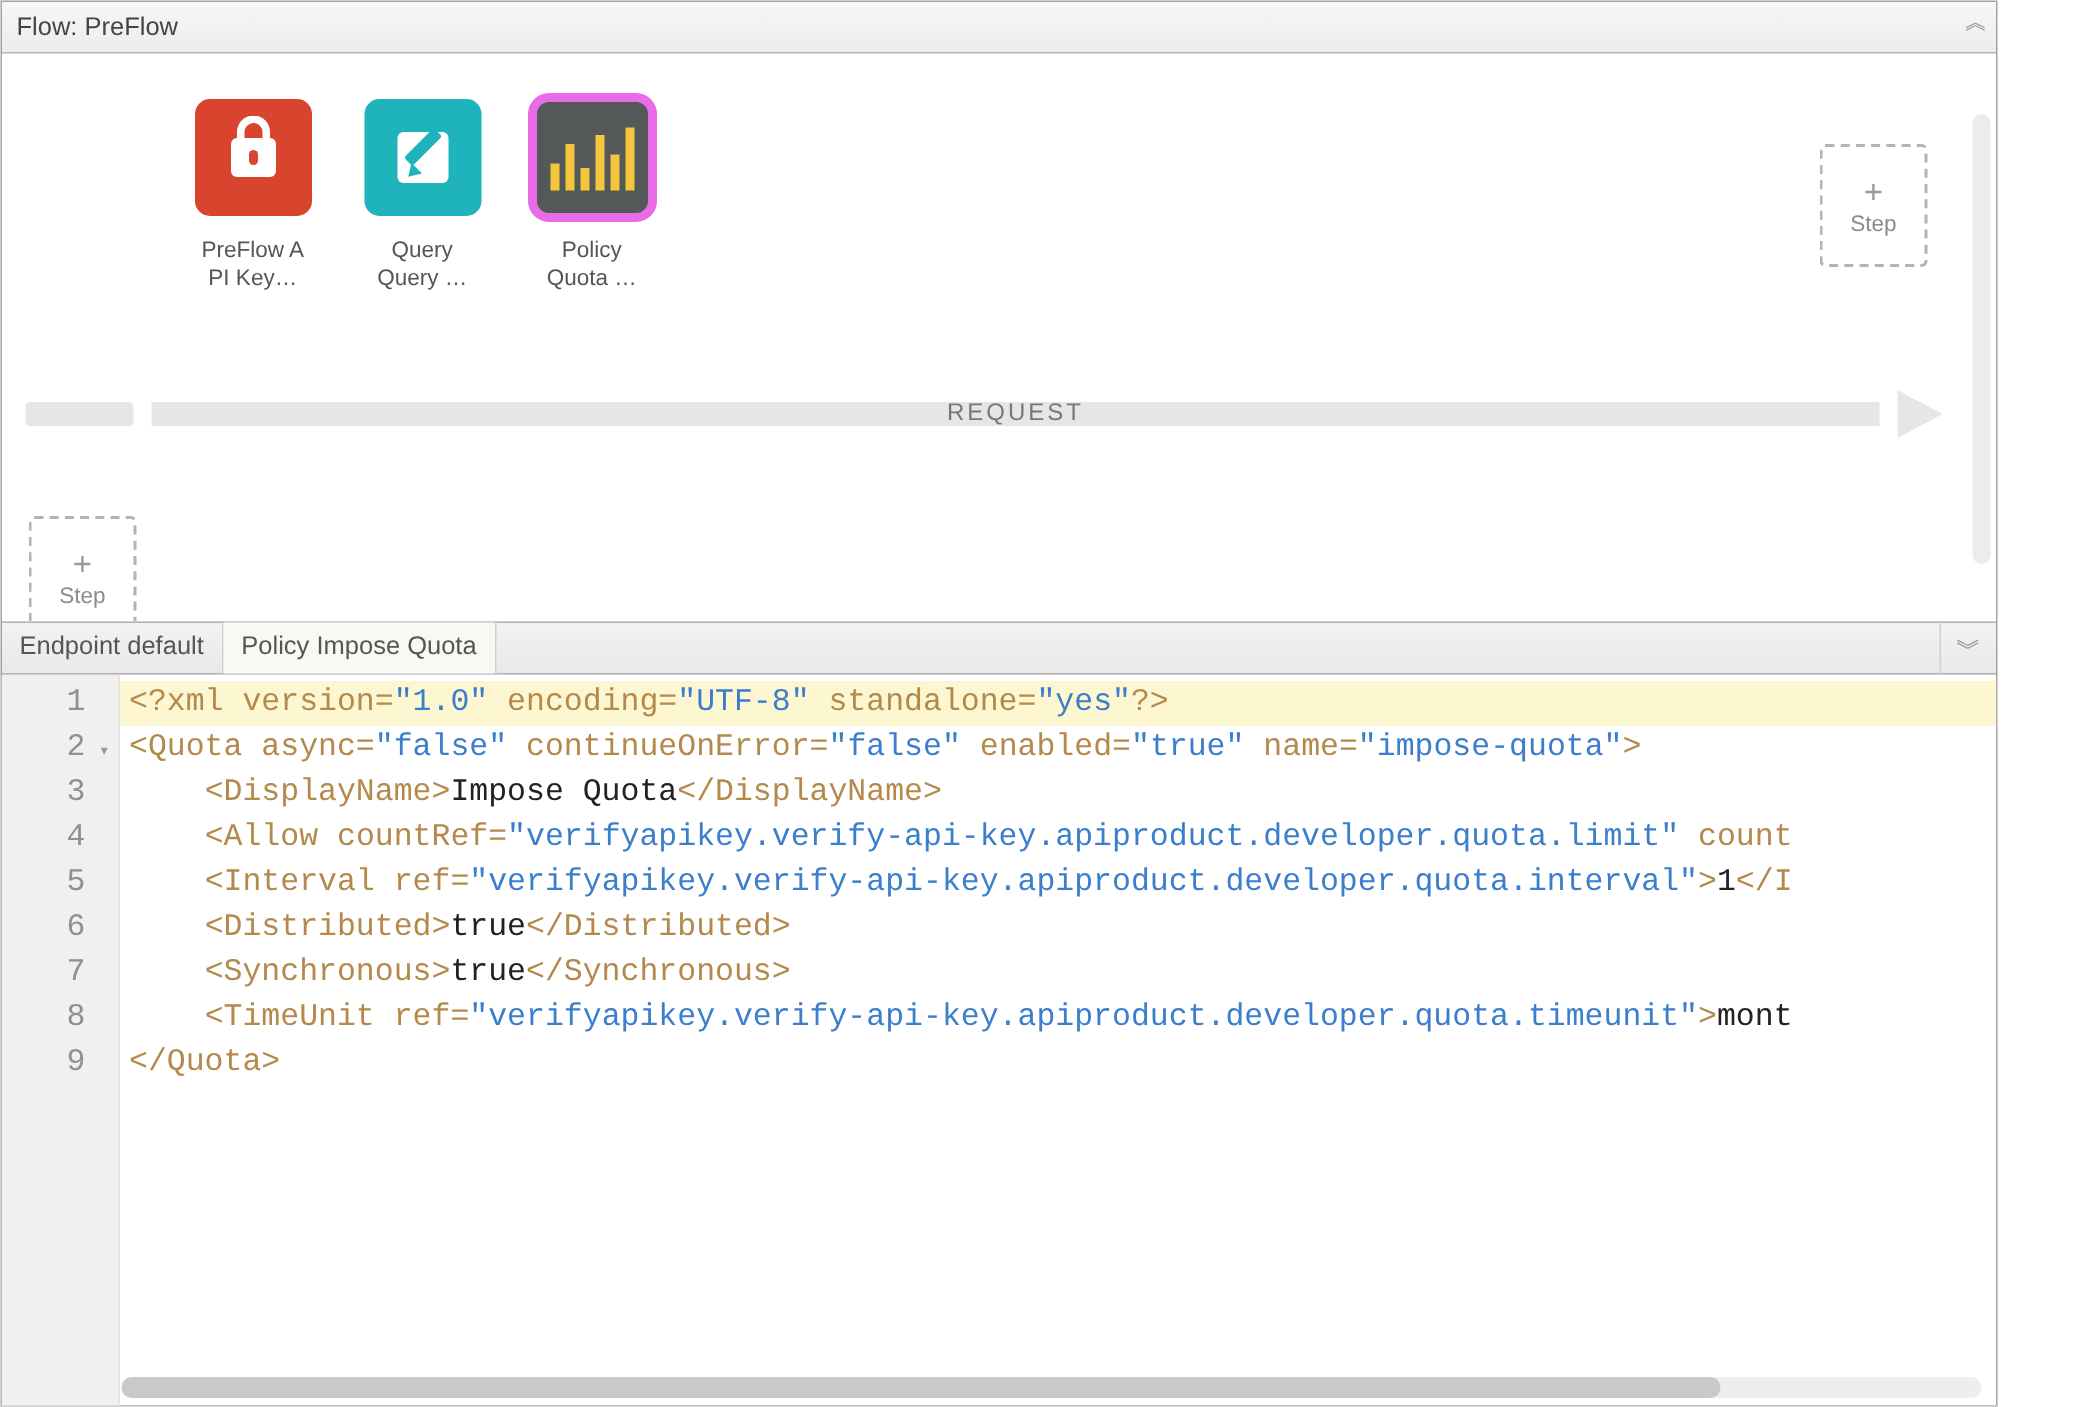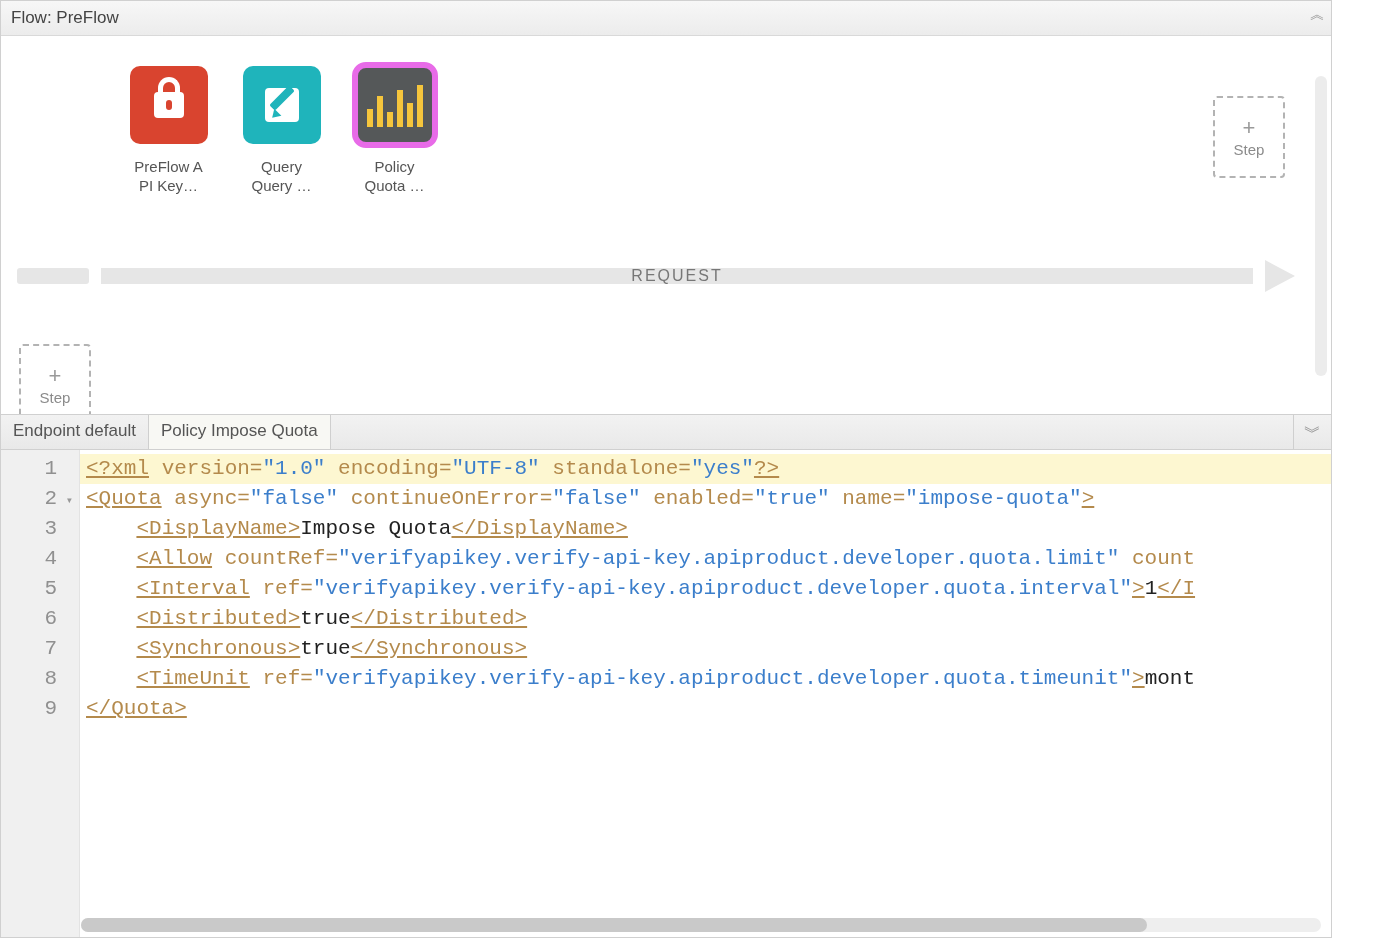--- a/index.html
+++ b/index.html
@@ -191,21 +191,21 @@
   .code {
     flex:1;
     overflow:hidden;
     white-space:pre;
     padding-top:4px;
     position:relative;
   }
   .code .line{ height:30px; padding-left:6px; }
   .code .line.hl{ background:#fdf7d1; }
 
-  .tag  { color:#b48a4c;text-decoration:underline; }          
+  .tag  { color:#b48a4c; }          
   .attr { color:#b48a4c; }          
   .str  { color:#3b7ecb; }          
   .txt  { color:#222; }
 
   .h-scroll {
     position:absolute; left:80px; right:10px; bottom:6px; height:14px;
     background:#eee; border-radius:7px;
   }
   .h-scroll .thumb{
     position:absolute; left:0; top:0; height:14px; width:86%;

